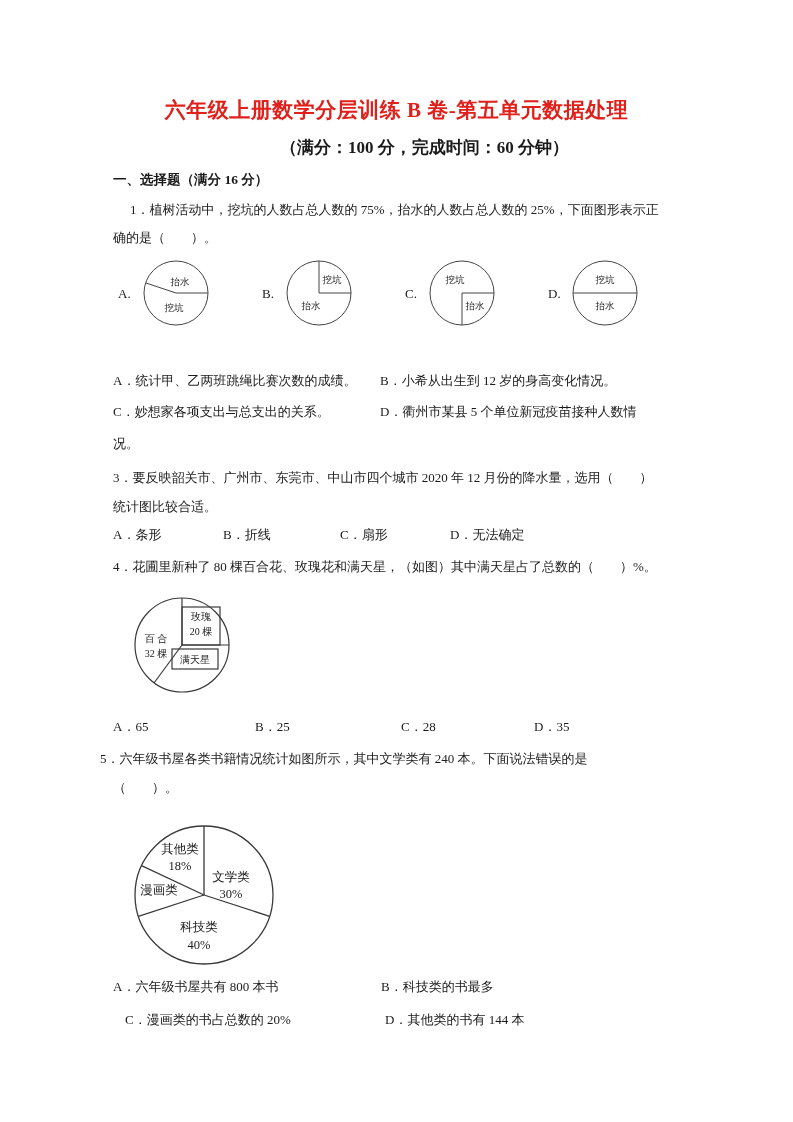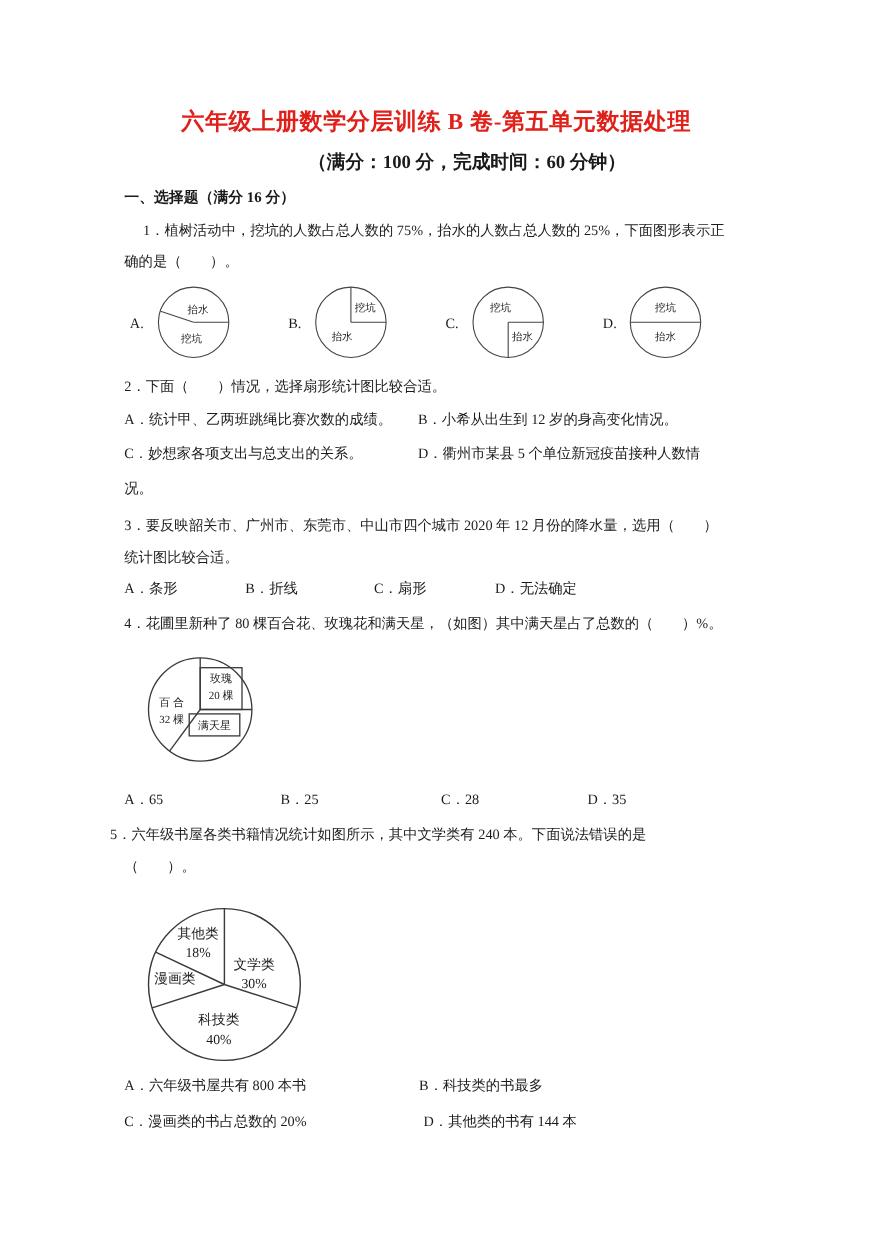--- a/index.html
+++ b/index.html
@@ -150,21 +150,20 @@
   <div class="opt-letter" style="left:548px; top:286px;">D.</div>
   <div class="figure" style="left:571px; top:259px;">
     <svg width="68" height="68" viewBox="0 0 68 68">
       <circle cx="34" cy="34" r="32" fill="#ffffff" stroke="#444" stroke-width="1"></circle>
       <line x1="2" y1="34" x2="66" y2="34" stroke="#444" stroke-width="1"></line>
       <text x="34" y="24" font-size="9.5" font-family="'Liberation Serif',serif" fill="#1a1a1a" text-anchor="middle">挖坑</text>
       <text x="34" y="50" font-size="9.5" font-family="'Liberation Serif',serif" fill="#1a1a1a" text-anchor="middle">抬水</text>
     </svg>
   </div>
 
-  <div class="txt" style="left:113px; top:341px;">2．下面（        ）情况，选择扇形统计图比较合适。</div>
 
   <div class="optrow" style="top:372px;">
     <span style="left:0px;">A．统计甲、乙两班跳绳比赛次数的成绩。</span>
     <span style="left:267px;">B．小希从出生到 12 岁的身高变化情况。</span>
   </div>
   <div class="optrow" style="top:403px;">
     <span style="left:0px;">C．妙想家各项支出与总支出的关系。</span>
     <span style="left:267px;">D．衢州市某县 5 个单位新冠疫苗接种人数情</span>
   </div>
   <div class="txt" style="left:113px; top:434px;">况。</div>
@@ -237,18 +236,18 @@
       <text x="53" y="35" font-size="12.5" font-family="'Liberation Serif',serif" fill="#1a1a1a" text-anchor="middle">其他类</text>
       <text x="53" y="52" font-size="12.5" font-family="'Liberation Serif',serif" fill="#1a1a1a" text-anchor="middle">18%</text>
     </svg>
   </div>
 
   <div class="optrow" style="top:978px;">
     <span style="left:0px;">A．六年级书屋共有 800 本书</span>
     <span style="left:268px;text-align:center;">B．科技类的书最多</span>
   </div>
   <div class="optrow" style="top:1011px;">
-    <span style="left:0px;">C．漫画类的书占总数的 20%</span>
+    <span style="left:12px;">C．漫画类的书占总数的 20%</span>
     <span style="left:272px;">D．其他类的书有 144 本</span>
   </div>
 
 
 </div>
 
 </body></html>

